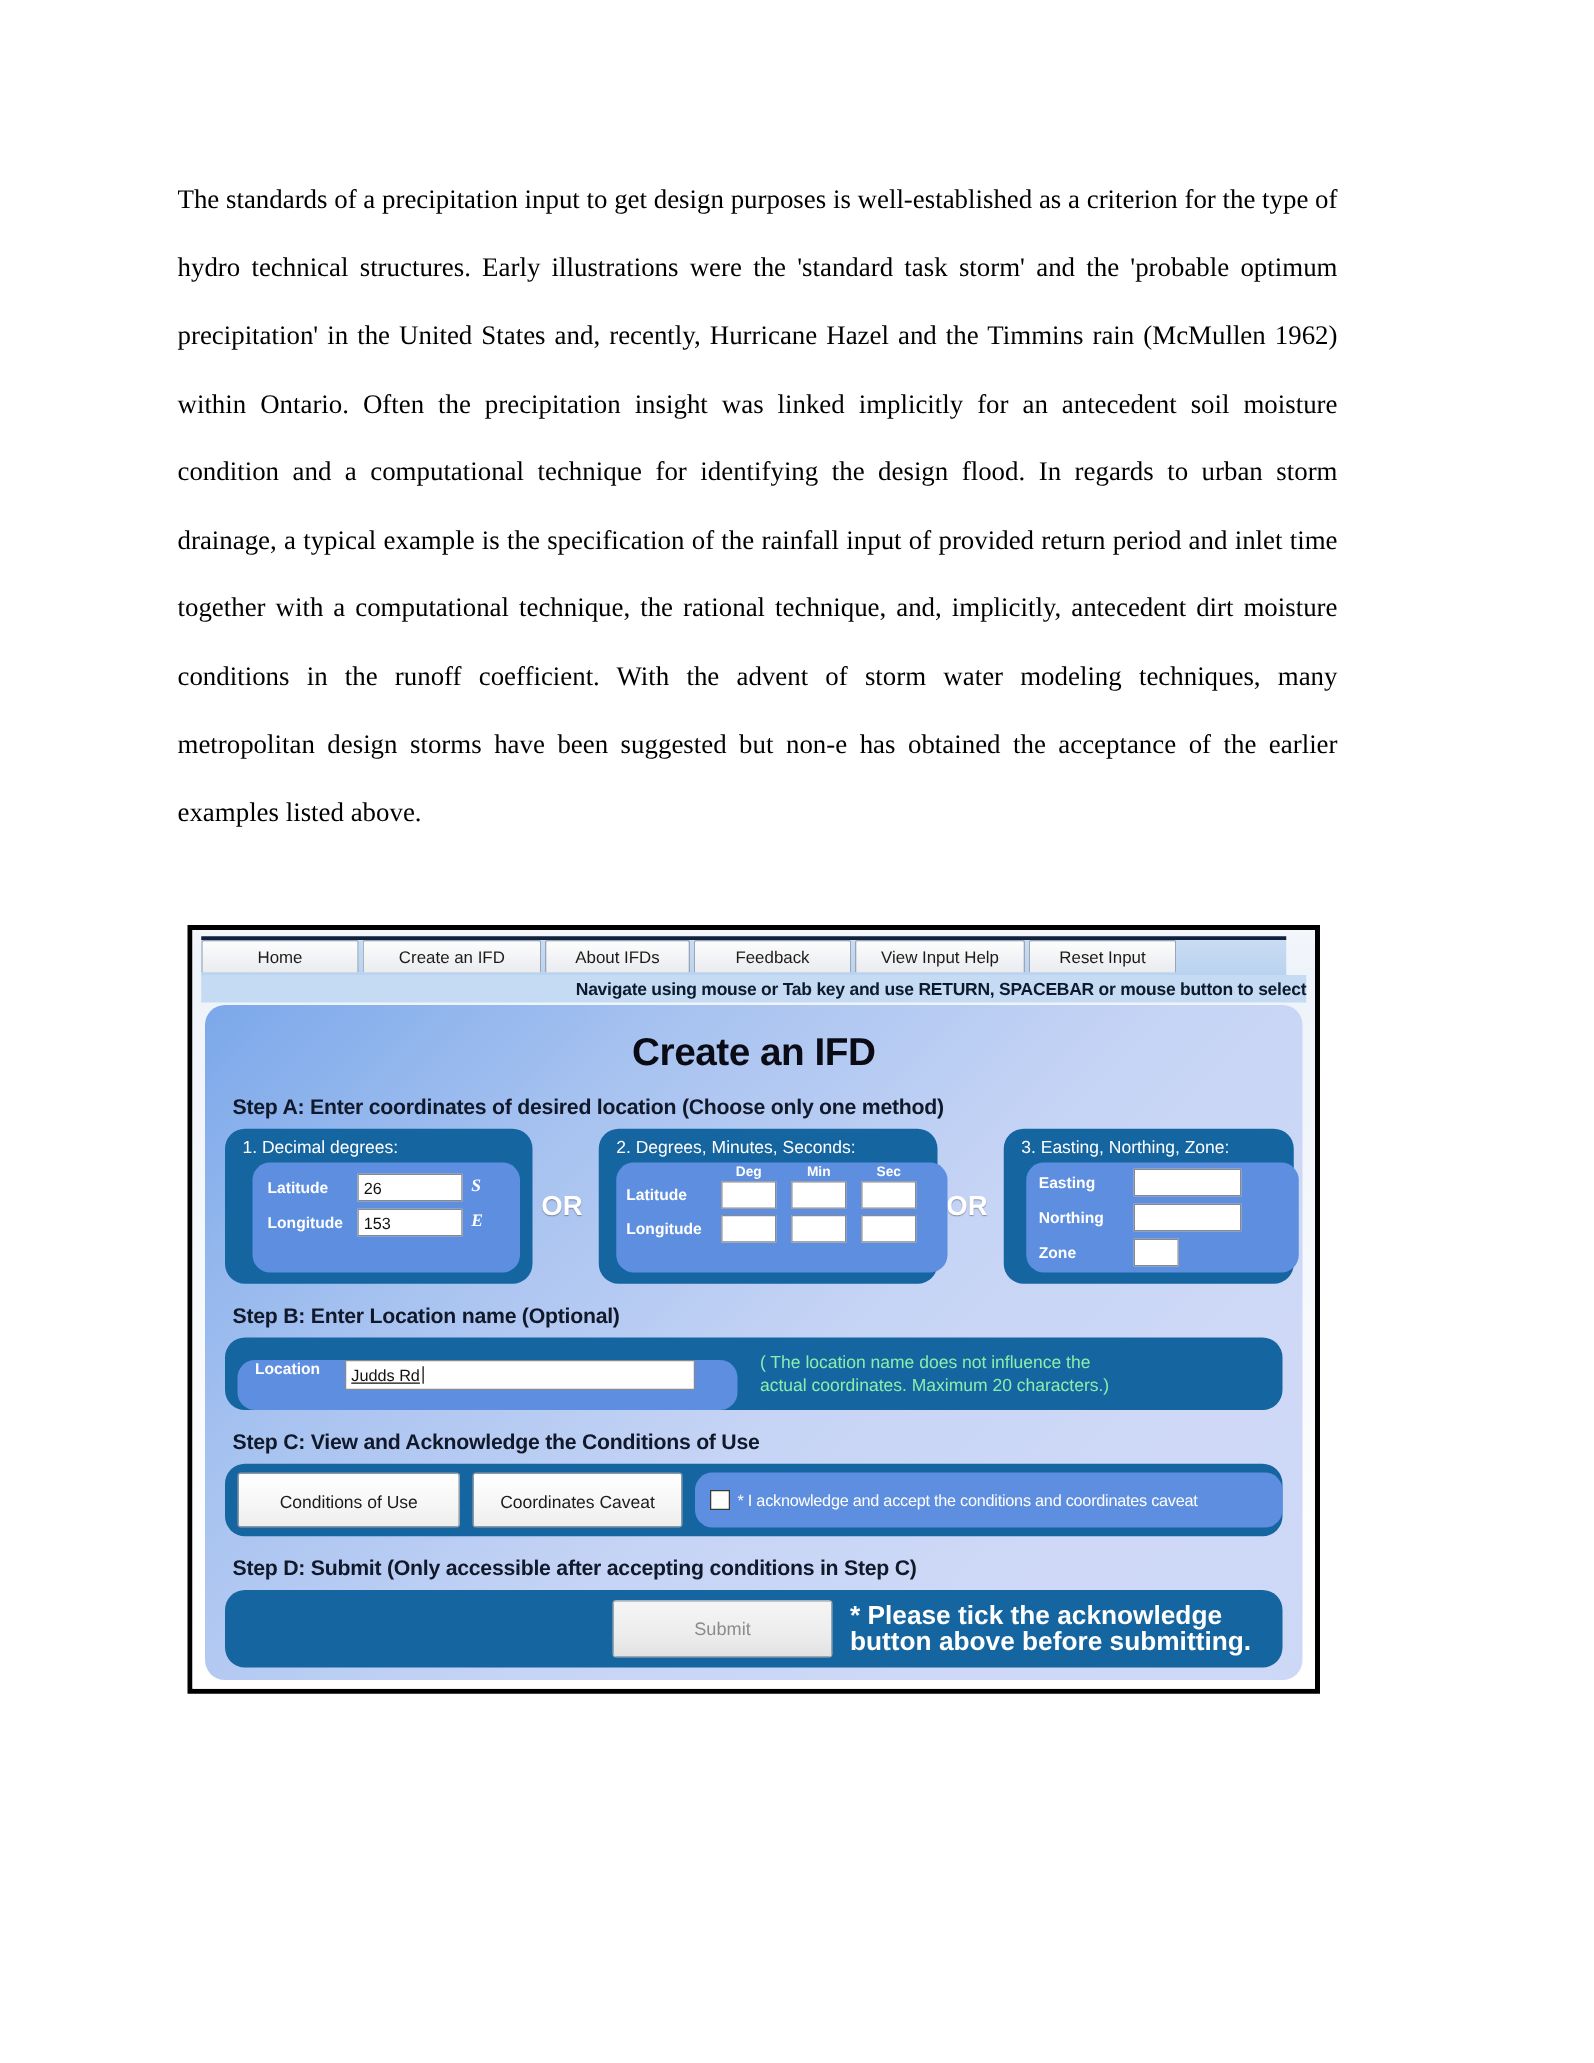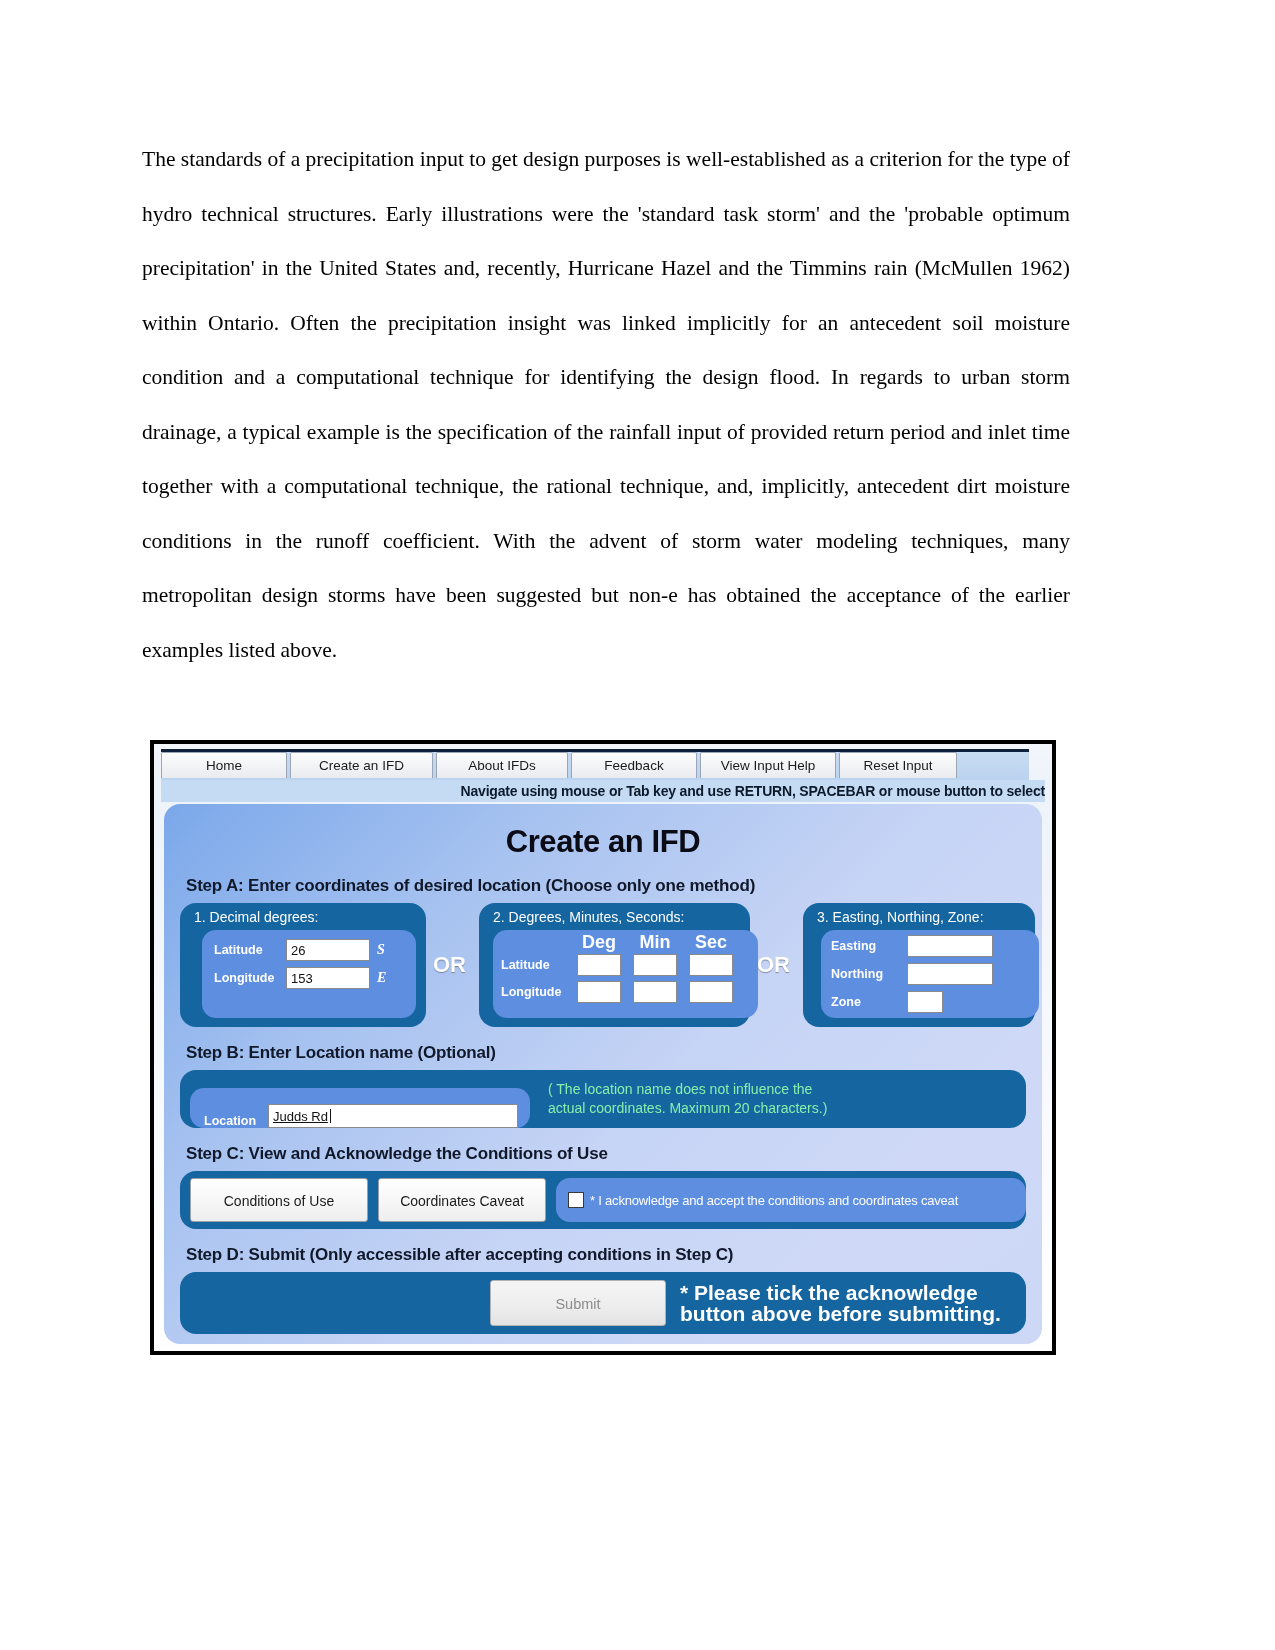--- a/index.html
+++ b/index.html
@@ -73,21 +73,21 @@
     border-radius: 2px 2px 0 0;
     font-family: "Liberation Sans", sans-serif;
     font-size: 13.5px;
     color: #1b1b1b;
     white-space: nowrap;
     text-align: center;
     box-sizing: border-box;
   }
   .tab.t0 { width: 126px; }
   .tab.t1 { width: 143px; }
-  .tab.t2 { width: 132px; }
+  .tab.t2 { width: 116px; }
   .tab.t3 { width: 126px; }
   .tab.t4 { width: 136px; }
   .tab.t5 { width: 118px; }
 
   .navhint {
     position: absolute;
     left: 7px;
     top: 36px;
     right: 7px;
     height: 22px;
@@ -226,21 +226,21 @@
     display: flex;
     margin-left: 76px;
     margin-bottom: 1px;
   }
   .dms-head span {
     width: 44px;
     margin-right: 12px;
     text-align: center;
     font-family: "Liberation Sans", sans-serif;
     font-weight: bold;
-    font-size: 18px;
+    font-size: 11px;
     color: #ffffff;
   }
   .dms-row {
     display: flex;
     align-items: center;
     margin-bottom: 5px;
   }
   .dms-row .fld-lbl { width: 76px; }
   .txtbox.sm { width: 44px; margin-right: 12px; }
 
@@ -261,24 +261,24 @@
     display: flex;
     align-items: center;
     padding-left: 10px;
     box-sizing: border-box;
   }
   .loc-pill {
     background: #5d8ee0;
     border-radius: 14px;
     height: 40px;
     display: flex;
-    align-items: flex-end;
+    align-items: flex-start;
     padding: 0 12px 0 14px;
     box-sizing: border-box;
-    width: 340px;
+    width: 400px;
     margin-top: 18px;
   }
   .loc-pill .fld-lbl { width: 72px; }
   .txtbox.loc {
     width: 280px;
     height: 24px;
     line-height: 24px;
     text-decoration: underline;
   }
   .caret {

